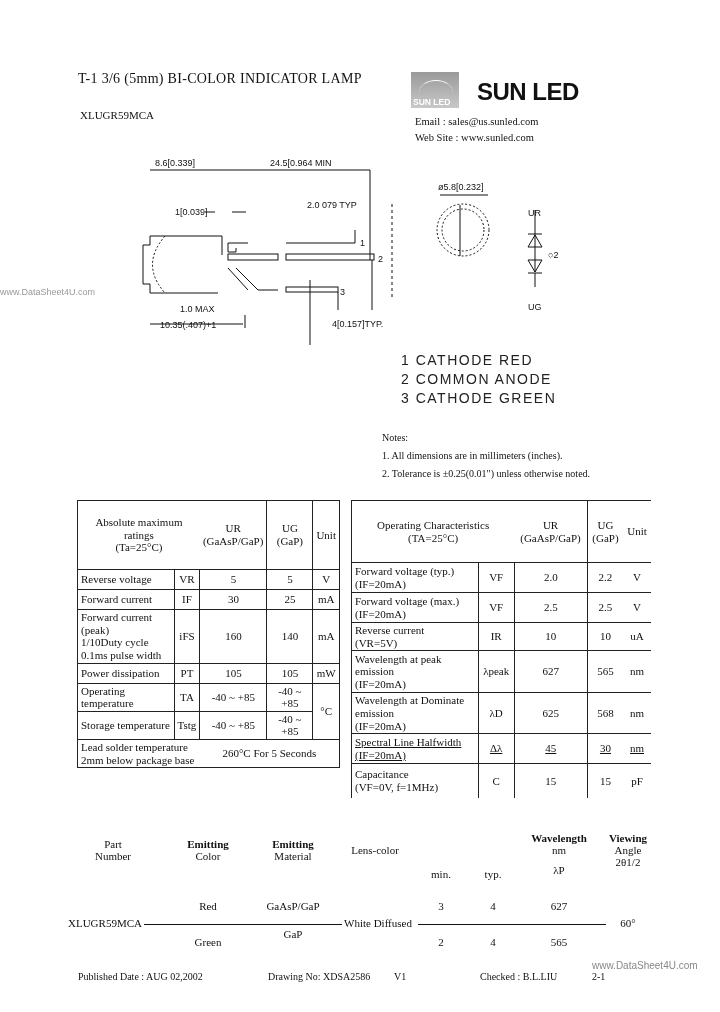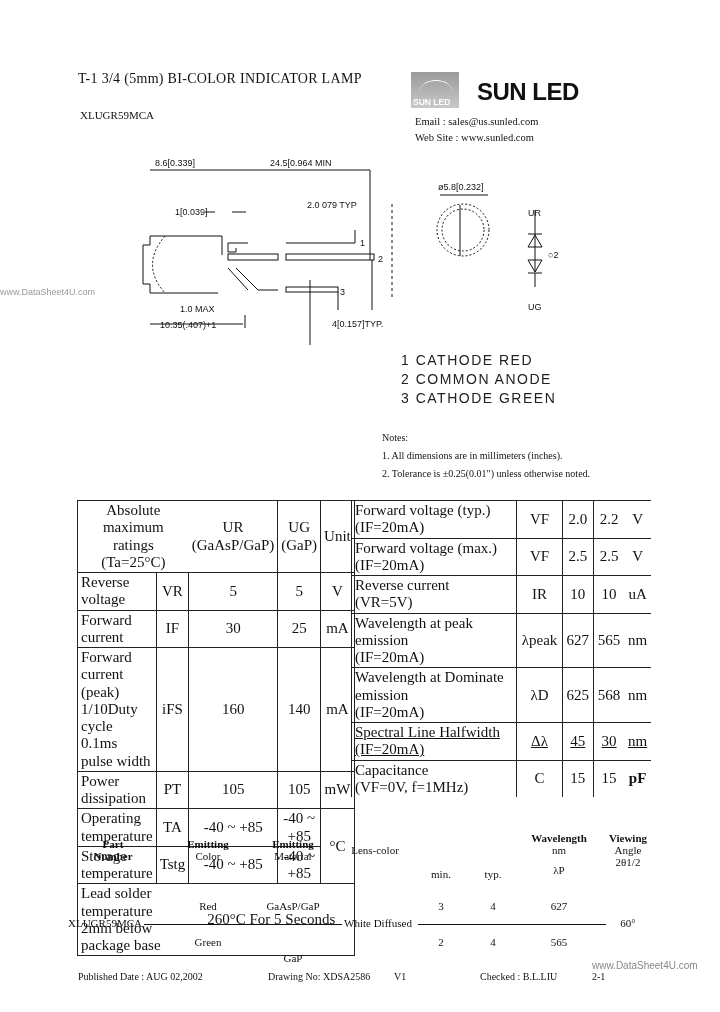--- a/index.html
+++ b/index.html
@@ -9,37 +9,37 @@
   .partno { left:80px; top:109px; font-size:11px; }
   .logo-box { left:411px; top:72px; width:48px; height:36px; background:linear-gradient(#9a9a9a,#c8c8c8); }
   .logo-box .arc { position:absolute; left:8px; top:8px; width:34px; height:24px; border-top:1.5px solid #fff; border-radius:50% 50% 0 0; }
   .logo-box .txt { position:absolute; left:2px; bottom:1px; font-family:"Liberation Sans", sans-serif; font-size:8.5px; font-weight:bold; color:#fff; }
   .brand { left:477px; top:78px; font-family:"Liberation Sans", sans-serif; font-size:24px; font-weight:bold; letter-spacing:-0.5px; }
   .contact { left:415px; font-size:10.5px; }
   .watermark-left { left:0px; top:287px; font-family:"Liberation Sans", sans-serif; font-size:9px; color:#999; }
   .watermark-bottom { left:592px; top:960px; font-family:"Liberation Sans", sans-serif; font-size:10px; color:#888; }
   .pins { left:401px; font-family:"Liberation Sans", sans-serif; font-size:14px; letter-spacing:1.5px; color:#222; }
   .notes { left:382px; font-size:10px; }
-  table { border-collapse:collapse; font-size:15px; }
+  table { border-collapse:collapse; font-size:11px; }
   td { border:1px solid #222; padding:1px 3px; vertical-align:middle; line-height:1.15; }
   .t1 { left:77px; top:500px; width:263px; }
   .t2 { left:351px; top:500px; width:300px; }
   .c { text-align:center; }
   .hdr td { height:66px; }
   .nob-r { border-right:none; }
   .nob-l { border-left:none; }
   .bottom-table { left:78px; top:820px; width:580px; font-size:11px; }
   .bt-col { position:absolute; text-align:center; line-height:1.1; }
   .footer { top:971px; font-size:10px; }
   svg text { font-family:"Liberation Sans", sans-serif; }
 </style>
 </head>
 <body>
 
-<div class="abs title">T-1 3/4 (5mm) BI-COLOR INDICATOR LAMP</div>
+<div class="abs title">T-1 3/6 (5mm) BI-COLOR INDICATOR LAMP</div>
 <div class="abs partno">XLUGR59MCA</div>
 <div class="abs logo-box">
   <div class="arc"></div>
   <div class="txt">SUN LED</div>
 </div>
 <div class="abs brand">SUN LED</div>
 <div class="abs contact" style="top:116px;">Email : sales@us.sunled.com</div>
 <div class="abs contact" style="top:132px;">Web Site : www.sunled.com</div>
 
 <div class="abs watermark-left">www.DataSheet4U.com</div>
@@ -181,20 +181,35 @@
           <div>Lead solder temperature</div>
           <div>2mm below package base</div>
         </td>
     <td colspan="3" class="c nob-l">260°C For 5 Seconds</td>
   </tr>
 </tbody>
   </table>
 
 <table class="abs t2">
   <tbody>
+      <tr style="height:62px;">
+    <td colspan="2" class="c nob-r">
+          <div>Operating Characteristics</div>
+          <div>(TA=25°C)</div>
+        </td>
+    <td class="c nob-l">
+          <div>UR</div>
+          <div>(GaAsP/GaP)</div>
+        </td>
+    <td class="c" style="border-right:none;">
+          <div>UG</div>
+          <div>(GaP)</div>
+        </td>
+    <td class="c" style="border-left:none;border-right:none;">Unit</td>
+  </tr>
   <tr style="height:30px;">
     <td>
           <div>Forward voltage (typ.)</div>
           <div>(IF=20mA)</div>
         </td>
     <td class="c">VF</td>
     <td class="c">2.0</td>
     <td class="c" style="border-right:none;margin-top:16px;">2.2</td>
     <td class="c" style="border-left:none;border-right:none;">V</td>
   </tr>
@@ -251,27 +266,27 @@
     <td class="c" style="border-left:none;border-right:none;">nm</td>
   </tr>
   <tr style="height:34px;">
     <td style="border-bottom:none;">
           <div>Capacitance</div>
           <div>(VF=0V, f=1MHz)</div>
         </td>
     <td class="c" style="border-bottom:none;">C</td>
     <td class="c" style="border-bottom:none;">15</td>
     <td class="c" style="border-right:none;border-bottom:none;">15</td>
-    <td class="c" style="border:none;font-weight:bold;">pF</td>
+    <td class="c" style="border:none;">pF</td>
   </tr>
 </tbody>
   </table>
 
 <div class="abs bottom-table" style="height:130px;">
-  <div class="bt-col" style="left:0;top:18px;width:70px;font-weight:bold;">
+  <div class="bt-col" style="left:0;top:18px;width:70px;">
     <div>Part</div>
       <div>Number</div>
   </div>
   <div class="bt-col" style="left:95px;top:18px;width:70px;font-weight:bold;">
     <div>Emitting</div>
       <div style="font-weight:normal;">Color</div>
   </div>
   <div class="bt-col" style="left:180px;top:18px;width:70px;font-weight:bold;">
     <div>Emitting</div>
       <div style="font-weight:normal;">Material</div>
@@ -296,21 +311,21 @@
   <div class="bt-col" style="left:400px;top:80px;width:30px;">4</div>
   <div class="bt-col" style="left:446px;top:80px;width:70px;">627</div>
 
   <div class="bt-col" style="left:-10px;top:97px;width:80px;text-align:left;">XLUGR59MCA</div>
   <div class="abs" style="left:66px;top:104px;width:198px;border-top:1px solid #111;"></div>
   <div class="bt-col" style="left:262px;top:97px;width:76px;">White Diffused</div>
   <div class="abs" style="left:340px;top:104px;width:188px;border-top:1px solid #111;"></div>
   <div class="bt-col" style="left:525px;top:97px;width:50px;">60°</div>
 
   <div class="bt-col" style="left:95px;top:116px;width:70px;">Green</div>
-  <div class="bt-col" style="left:180px;top:132px;width:70px;">GaP</div>
+  <div class="bt-col" style="left:180px;top:108px;width:70px;">GaP</div>
   <div class="bt-col" style="left:348px;top:116px;width:30px;">2</div>
   <div class="bt-col" style="left:400px;top:116px;width:30px;">4</div>
   <div class="bt-col" style="left:446px;top:116px;width:70px;">565</div>
 </div>
 
 <div class="abs watermark-bottom">www.DataSheet4U.com</div>
 <div class="abs footer" style="left:78px;">Published Date : AUG 02,2002</div>
 <div class="abs footer" style="left:268px;">Drawing No: XDSA2586</div>
 <div class="abs footer" style="left:394px;">V1</div>
 <div class="abs footer" style="left:480px;">Checked : B.L.LIU</div>

